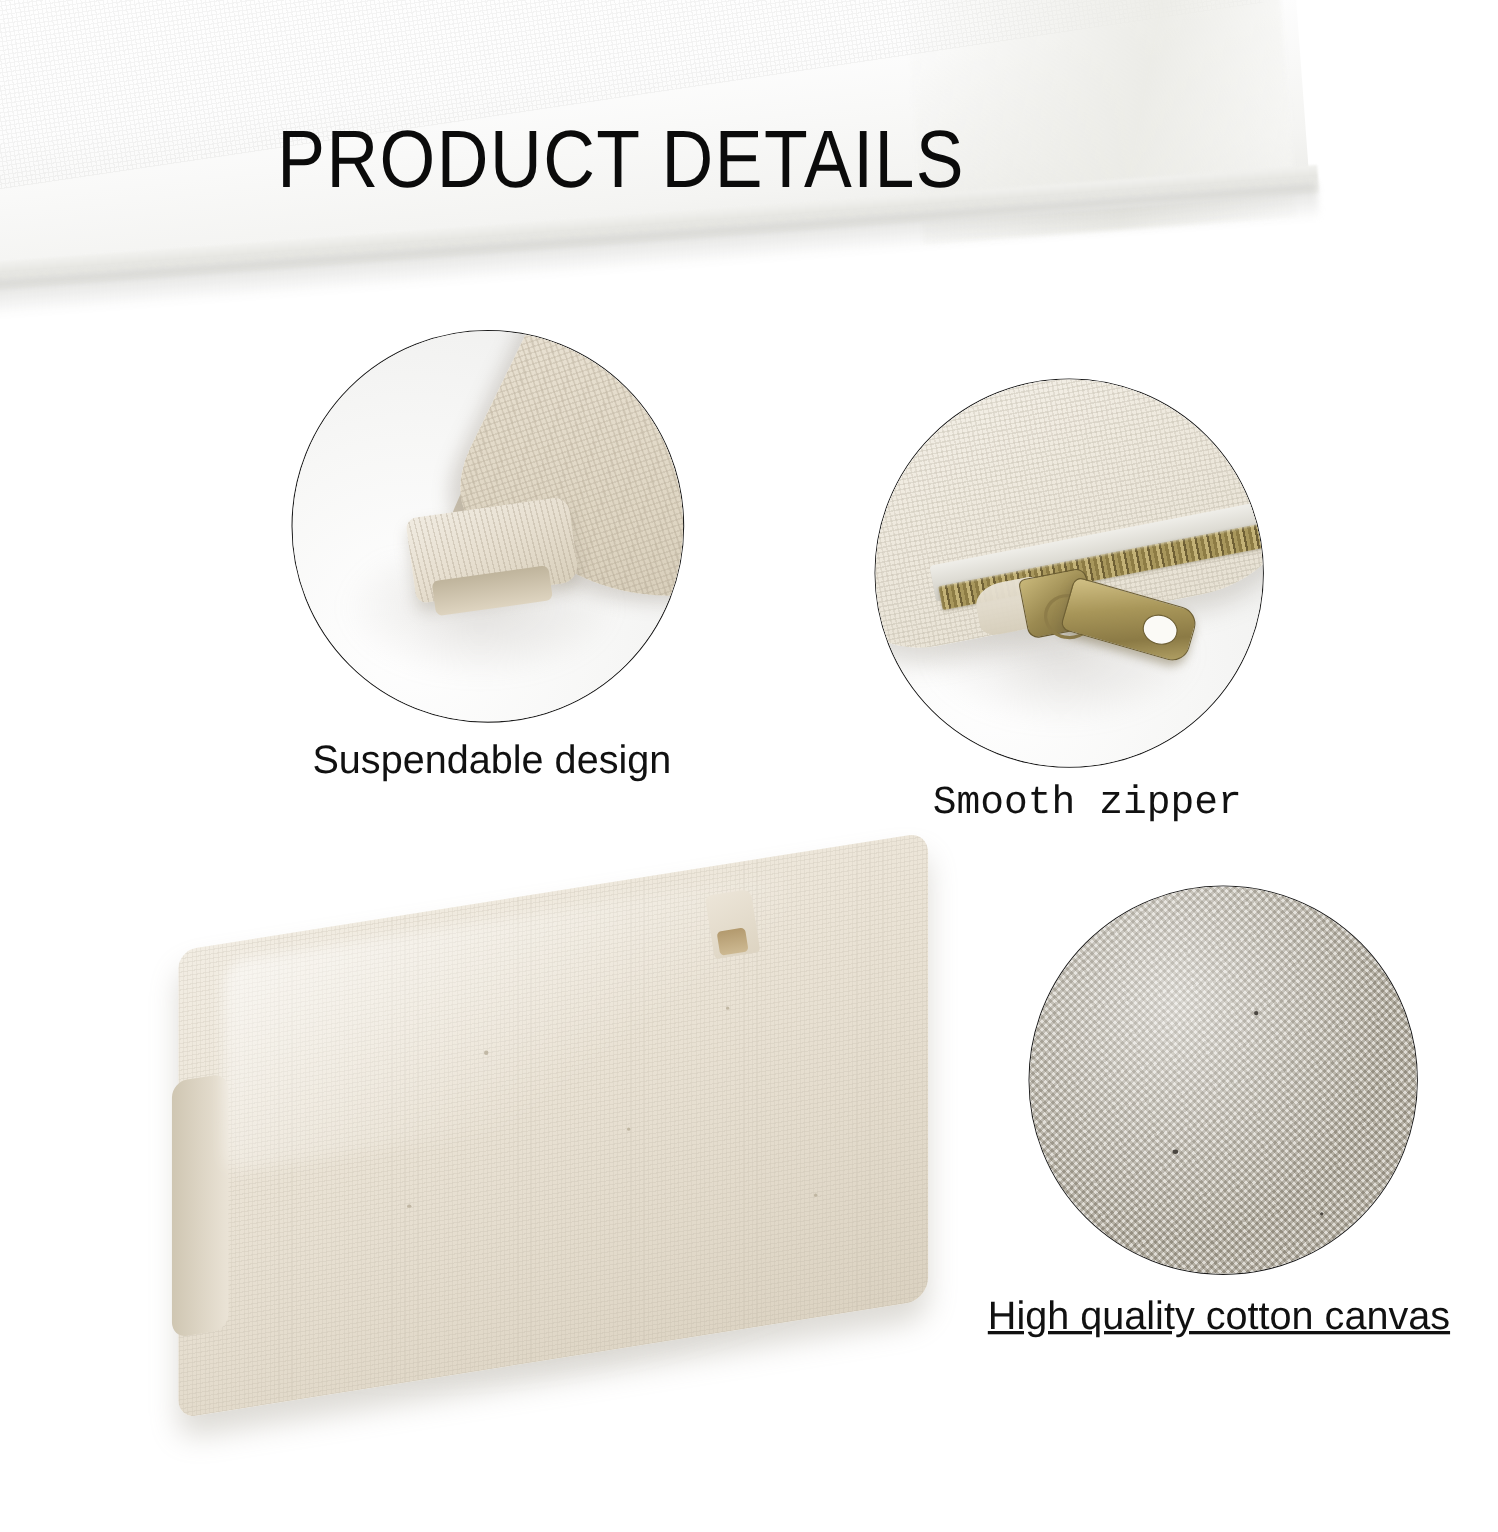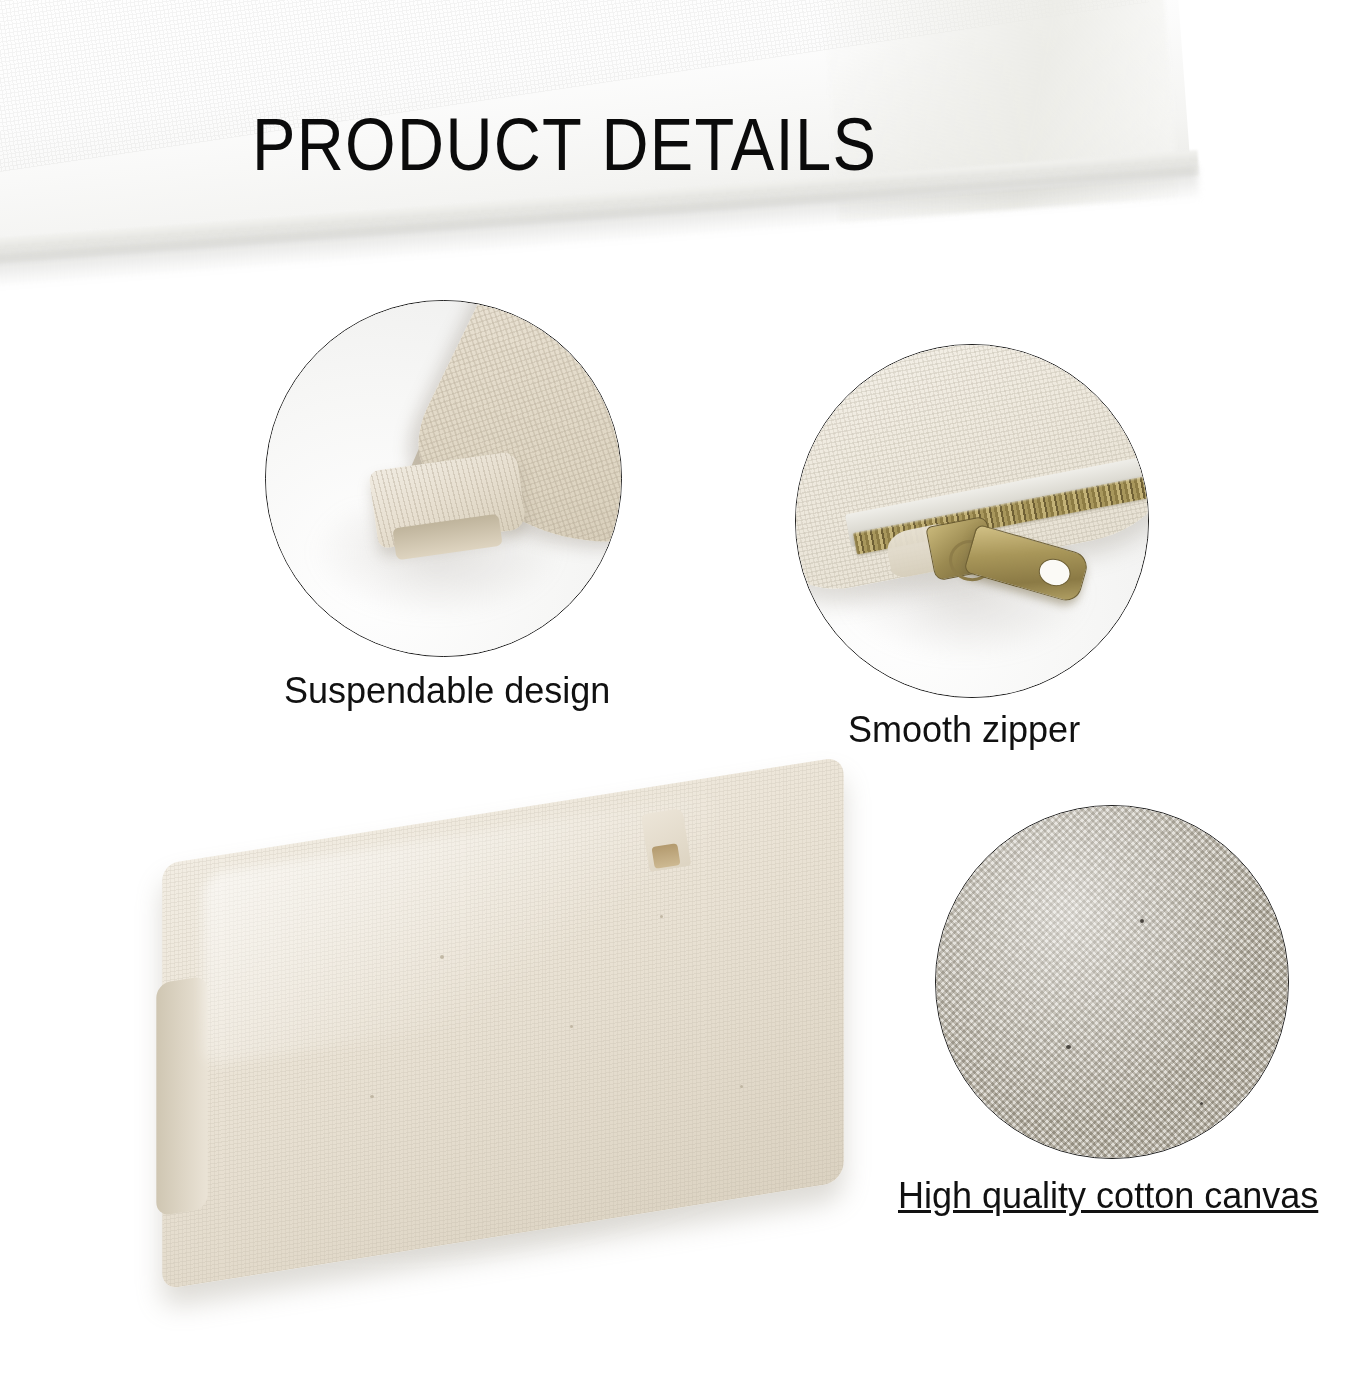--- a/index.html
+++ b/index.html
@@ -103,21 +103,21 @@
           repeating-linear-gradient(46deg,#ffffff 0 2.6px,#cfccc4 2.6px 5.2px),
           repeating-linear-gradient(-44deg,rgba(255,255,255,.72) 0 2.6px,rgba(190,186,178,.72) 2.6px 5.2px);
         background-blend-mode:multiply;}
   .weave-sheen{position:absolute;inset:0;
         background:radial-gradient(ellipse at 38% 30%,rgba(255,255,255,.5),rgba(255,255,255,0) 62%);}
   .fleck{position:absolute;background:#4a4640;border-radius:50%;}
 
   
   .caption{position:absolute;font-size:36px;line-height:1;font-weight:400;color:#111;white-space:nowrap;}
   #caption-suspendable{left:270px;top:673px;margin-left:14px;}
-  #caption-zipper{left:848px;top:712px;}
+  #caption-zipper{left:848px;top:712px;font-family:Liberation Mono, monospace;}
   #caption-canvas{left:898px;top:1178px;text-decoration:underline;}
 
   
   .pouch-wrap{position:absolute;left:140px;top:795px;width:740px;height:500px;}
   .pouch-shadow{position:absolute;left:40px;top:250px;width:660px;height:200px;
         background:radial-gradient(ellipse at 50% 50%,rgba(168,163,155,.42),rgba(255,255,255,0) 70%);
         filter:blur(12px);transform:rotate(-9deg);}
   .pouch-body{position:absolute;left:18px;top:18px;width:690px;height:420px;
         transform:rotate(-9deg) skewX(-9deg);
         background:linear-gradient(165deg,#f2ede3 0%,#ece5d8 32%,#e4dccd 66%,#dbd2c1 100%);

